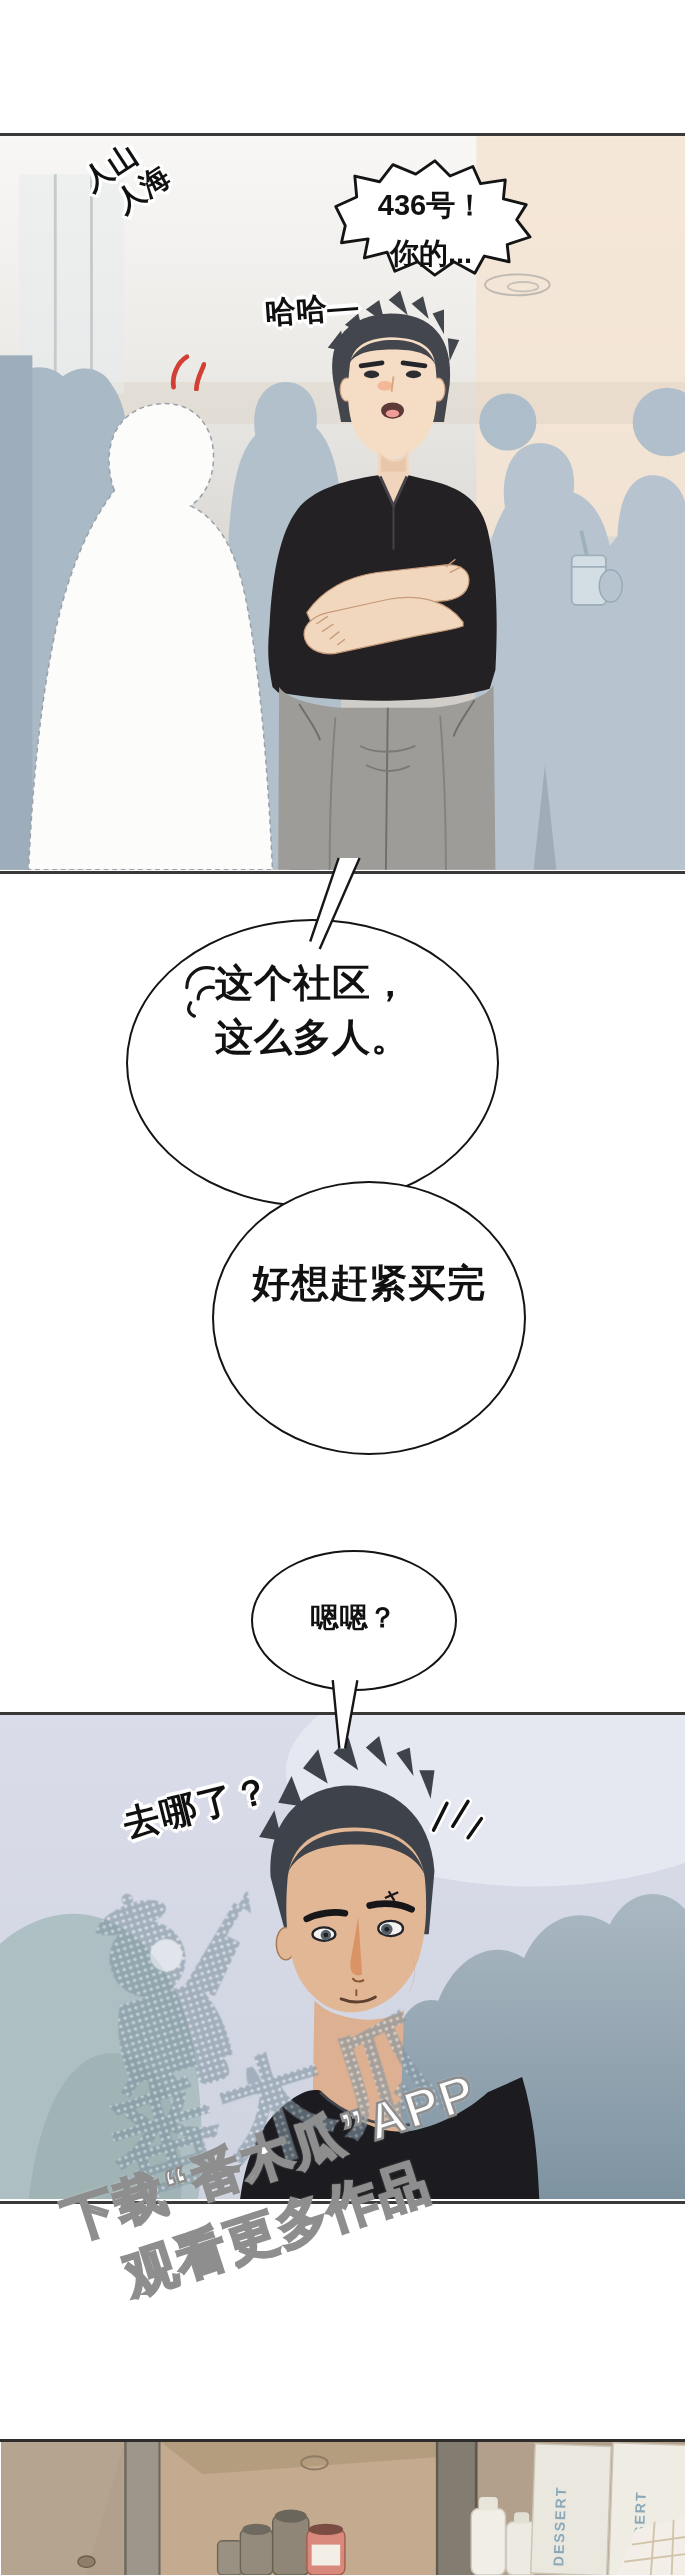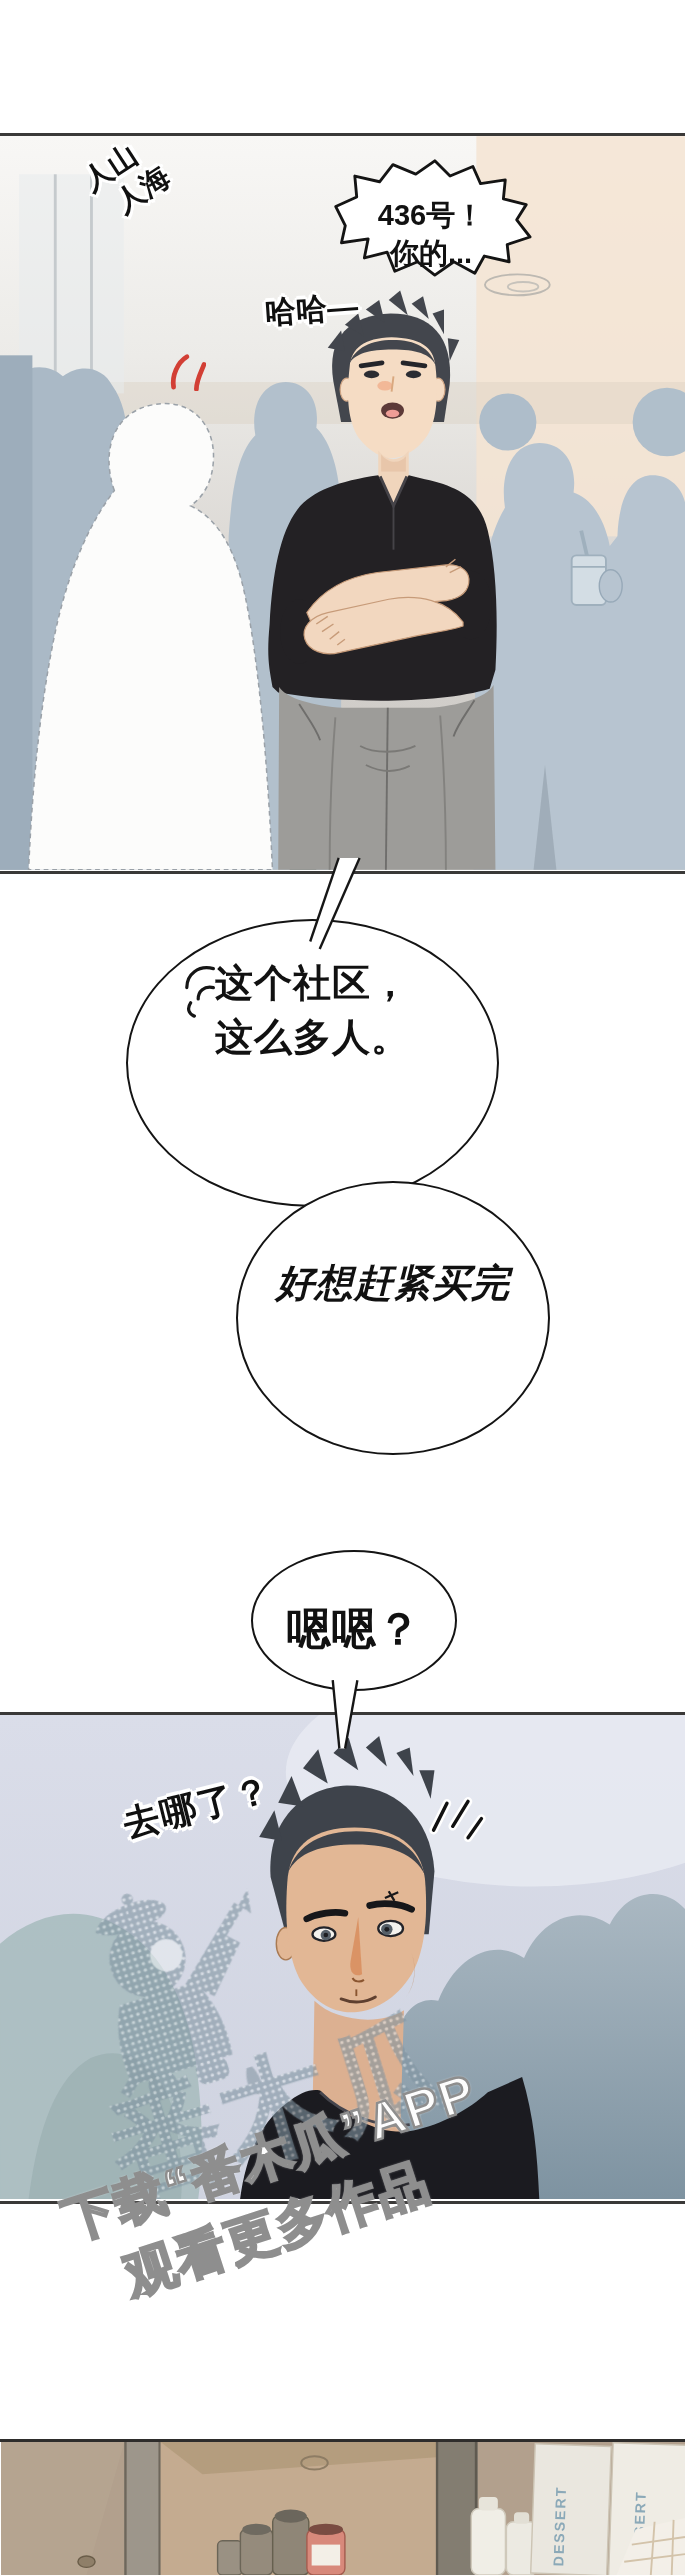--- a/index.html
+++ b/index.html
@@ -124,47 +124,47 @@
 
     <svg width="42" height="38" style="position:absolute;left:164px;top:217px;" viewBox="0 0 44 40">
       <path d="M10,36 C8,24 14,10 24,4" stroke="#d23f35" stroke-width="5" fill="none" stroke-linecap="round"></path>
       <path d="M34,38 C34,28 40,18 42,12" stroke="#d23f35" stroke-width="5" fill="none" stroke-linecap="round"></path>
     </svg>
 
     <div class="shout">
       <svg width="202" height="120" viewBox="0 0 212 126">
         <polygon points="16,72 6,52 28,42 26,20 52,26 66,8 90,18 110,4 126,20 150,10 158,28 184,24 182,44 206,50 196,66 210,84 186,92 188,110 162,104 152,122 130,110 110,124 92,110 68,120 60,100 36,106 40,86 12,90" fill="#ffffff" stroke="#141414" stroke-width="3" stroke-linejoin="round"></polygon>
       </svg>
-      <div class="ln" style="top:39px;">436号！</div>
+      <div class="ln" style="top:29px;">436号！</div>
       <div class="ln" style="top:61px;margin-top:16px;">你的...</div>
     </div>
   </div>
 
   <svg class="tail" style="left:276px;top:854px;z-index:7;" width="114" height="99" viewBox="0 0 120 104">
     <polygon points="66,4 88,4 46,100 36,92" fill="#ffffff"></polygon>
     <path d="M66,4 L36,92" stroke="#161616" stroke-width="2.5" fill="none"></path>
     <path d="M88,4 L46,100" stroke="#161616" stroke-width="2.5" fill="none"></path>
   </svg>
 
   <div class="bubble" style="left:126px;top:919px;width:373px;height:288px;z-index:5;padding-top:36px;">
     <svg width="46" height="57" style="position:absolute;left:51px;top:40px;" viewBox="0 0 48 60">
       <path d="M36,8 C20,4 8,14 8,28" stroke="#151515" stroke-width="3.4" fill="none" stroke-linecap="round"></path>
       <path d="M36,28 C26,26 20,32 20,40" stroke="#151515" stroke-width="3.4" fill="none" stroke-linecap="round"></path>
       <path d="M12,44 C8,50 10,56 16,58" stroke="#151515" stroke-width="3.4" fill="none" stroke-linecap="round"></path>
     </svg>
     <div class="ln">这个社区，</div>
     <div class="ln">这么多人。</div>
   </div>
 
-  <div class="bubble" style="left:236px;top:1181px;width:314px;height:274px;z-index:6;padding-top:74px;font-style:italic;">
+  <div class="bubble" style="left:212px;top:1181px;width:314px;height:274px;z-index:6;padding-top:74px;">
     <div class="ln">好想赶紧买完</div>
   </div>
 
   <div class="bubble" style="left:251px;top:1550px;width:206px;height:141px;z-index:5;padding-top:46px;">
-    <div class="ln" style="font-size:44px;">嗯嗯？</div>
+    <div class="ln" style="font-size:28px;">嗯嗯？</div>
   </div>
 
   <svg class="tail" style="left:303px;top:1665px;z-index:7;" width="86" height="91" viewBox="0 0 90 96">
     <polygon points="30,6 58,6 44,88 38,88" fill="#ffffff"></polygon>
     <path d="M31,16 L38,88" stroke="#161616" stroke-width="2.5" fill="none"></path>
     <path d="M57,16 L44,88" stroke="#161616" stroke-width="2.5" fill="none"></path>
   </svg>
 
   <div class="panel" id="panel2">
     <svg class="art" width="686" height="484" viewBox="0 0 720 508">

